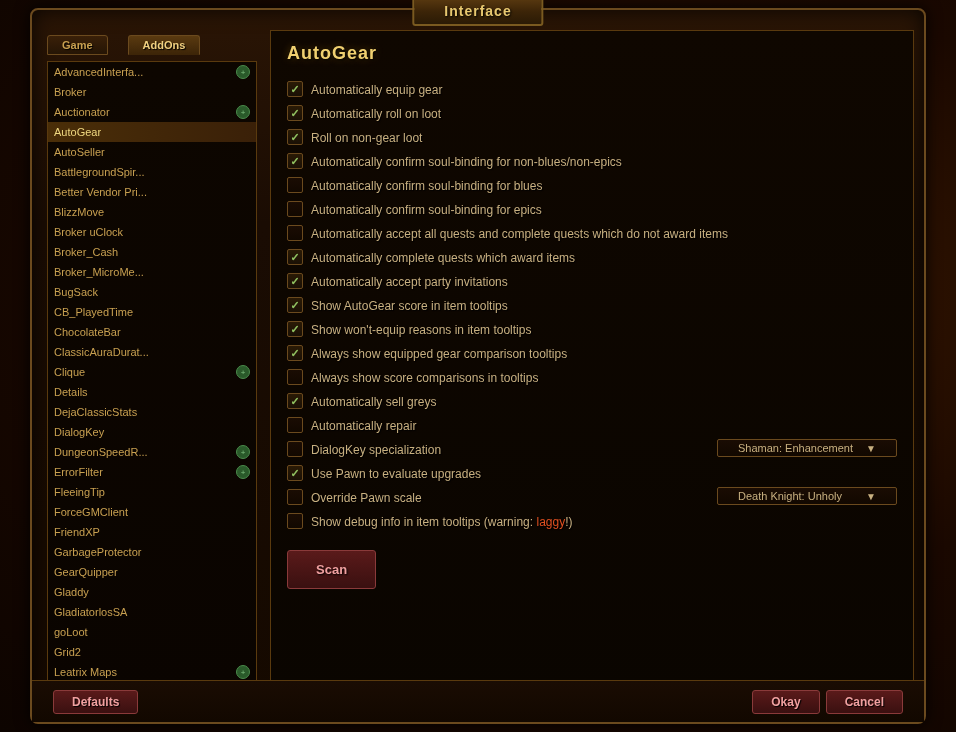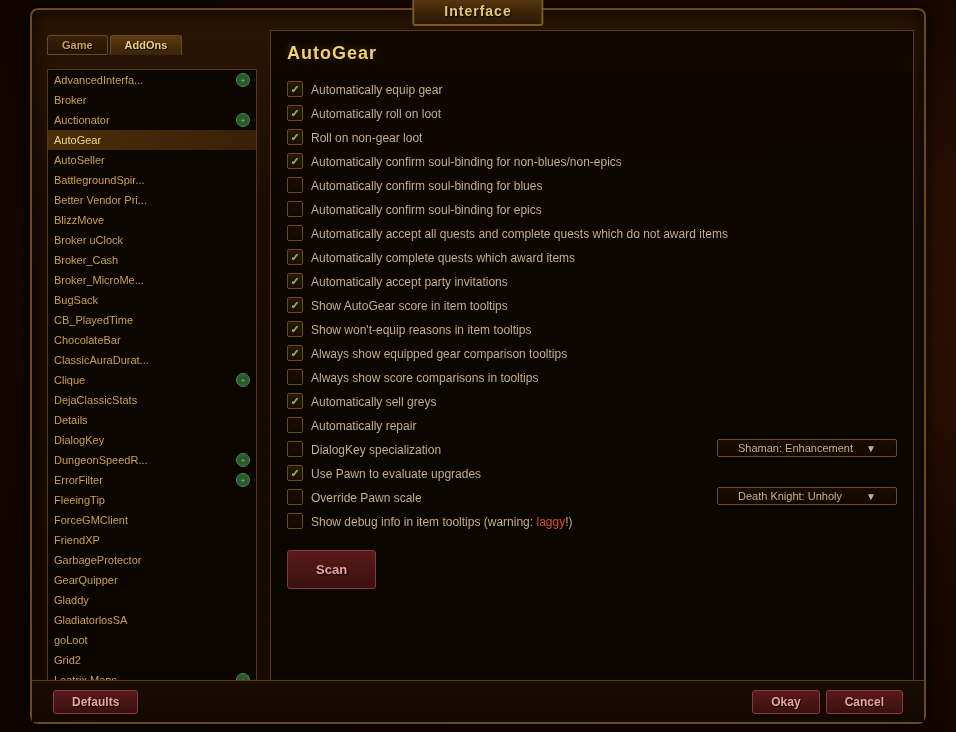--- a/index.html
+++ b/index.html
@@ -62,22 +62,22 @@
     .sidebar {
       width: 220px;
       flex-shrink: 0;
       display: flex;
       flex-direction: column;
       padding: 5px;
     }
 
     .tab-row {
       display: flex;
-      gap: 2px;
-      margin-bottom: 14px;
+      gap: 20px;
+      margin-bottom: 6px;
     }
 
     .tab-btn {
       padding: 3px 14px;
       border: 1px solid #6b4a1e;
       border-radius: 3px 3px 0 0;
       cursor: pointer;
       font-size: 11px;
       font-weight: bold;
       text-shadow: 1px 1px 1px #000;
@@ -346,24 +346,24 @@
               <span class="addon-name">ChocolateBar</span>
             </div>
             <div class="addon-item">
               <span class="addon-name">ClassicAuraDurat...</span>
             </div>
             <div class="addon-item">
               <span class="addon-name">Clique</span>
               <span class="addon-icon">+</span>
             </div>
             <div class="addon-item">
+              <span class="addon-name">Details</span>
+            </div>
+            <div class="addon-item">
               <span class="addon-name">DejaClassicStats</span>
-            </div>
-            <div class="addon-item">
-              <span class="addon-name">Details</span>
             </div>
             <div class="addon-item">
               <span class="addon-name">DialogKey</span>
             </div>
             <div class="addon-item">
               <span class="addon-name">DungeonSpeedR...</span>
               <span class="addon-icon">+</span>
             </div>
             <div class="addon-item">
               <span class="addon-name">ErrorFilter</span>

